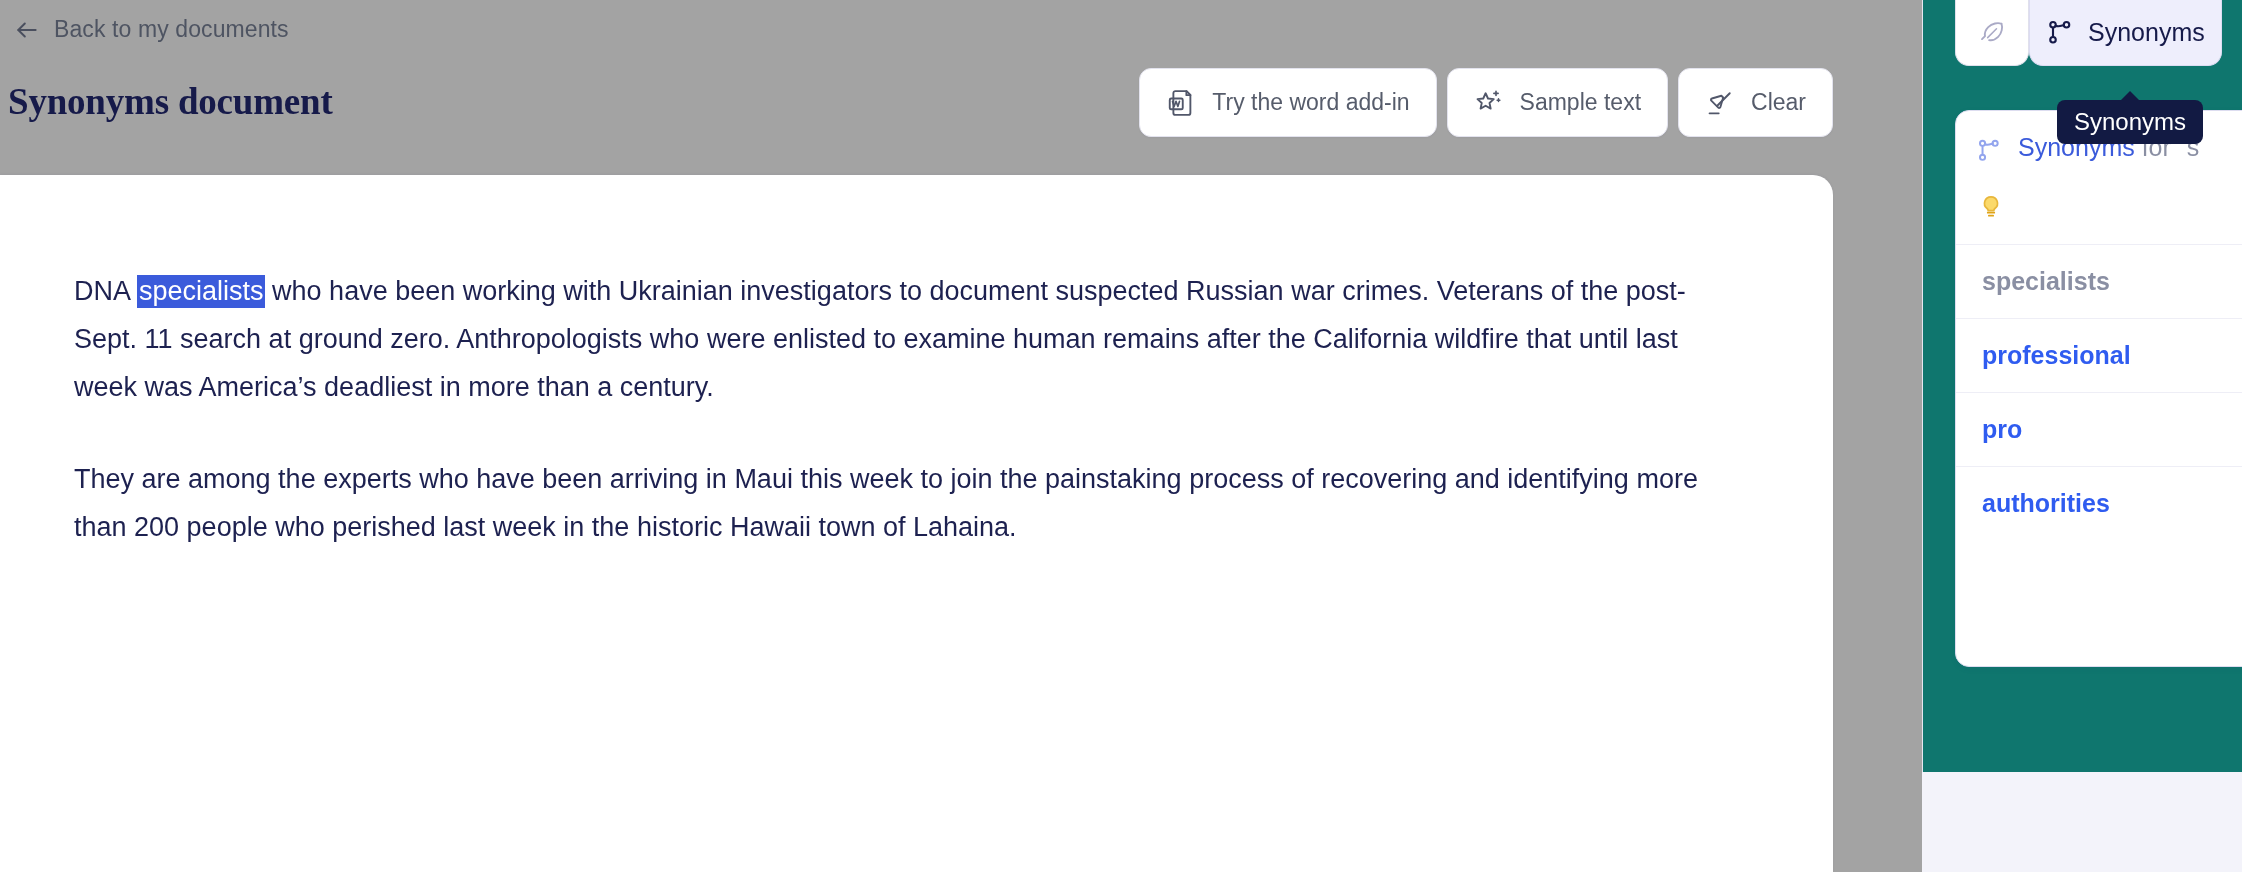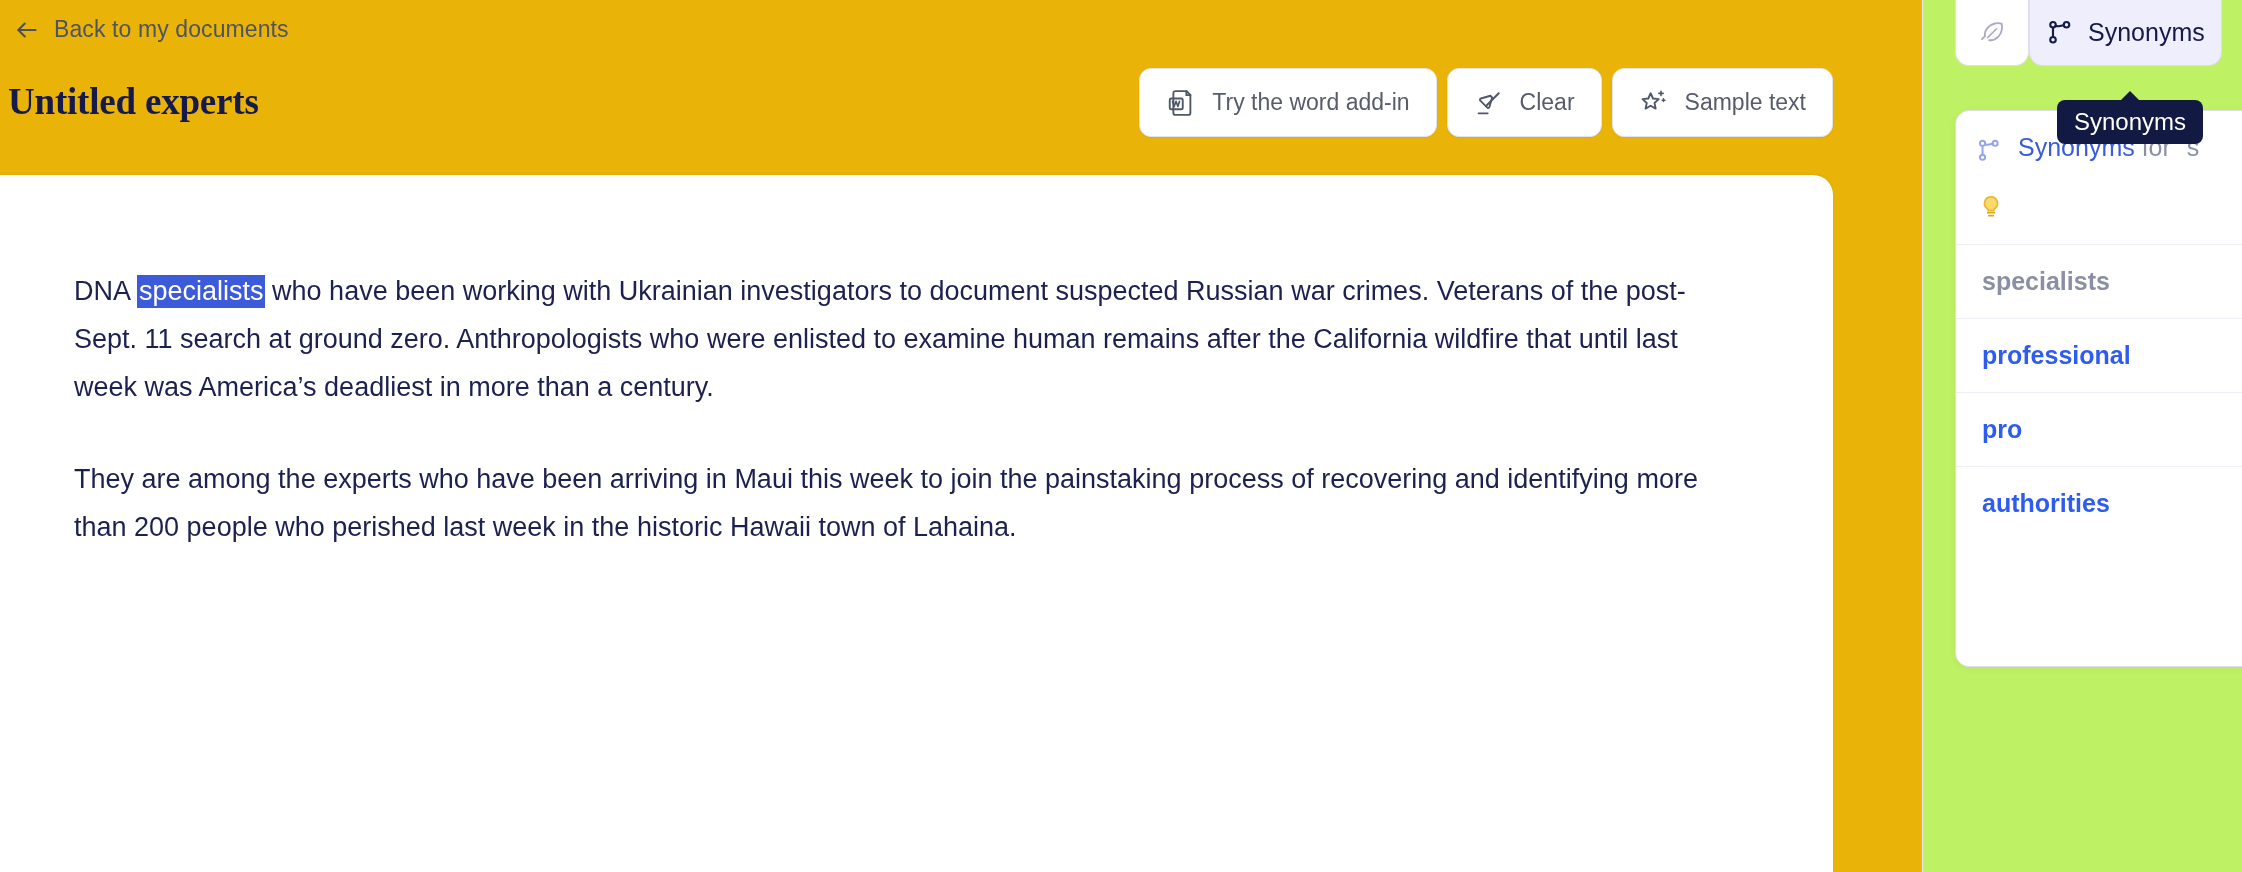--- a/index.html
+++ b/index.html
@@ -15,21 +15,21 @@
     background: #f3f3fa;
     position: relative;
   }
 
   
   #editor-area {
     position: absolute;
     left: 0; top: 0;
     width: 1922px;
     height: 872px;
-    background: #eab308;
+    background: #a3a3a3;
   }
 
   #back-link {
     position: absolute;
     left: 8px;
     top: 12px;
     display: flex;
     align-items: center;
     gap: 14px;
     cursor: pointer;
@@ -121,22 +121,22 @@
     color: #ffffff;
     padding: 1px 1px 2px 2px;
   }
 
   
   #right-panel {
     position: absolute;
     left: 1922px;
     top: 0;
     width: 320px;
-    height: 872px;
-    background: #bef264;
+    height: 772px;
+    background: #0f766e;
     border-left: 1px solid #e7e7f1;
   }
 
   #panel-tabs {
     position: absolute;
     left: 32px;
     top: 0;
     height: 66px;
     display: flex;
     align-items: stretch;
@@ -271,56 +271,56 @@
   <div id="back-link">
     <span class="arrow-ico">
       <svg viewBox="0 0 24 24" fill="none" stroke="currentColor" stroke-width="1.8" stroke-linecap="round" stroke-linejoin="round">
         <line x1="20" y1="12" x2="4" y2="12"></line>
         <polyline points="10,6 4,12 10,18"></polyline>
       </svg>
     </span>
     <span class="back-label">Back to my documents</span>
   </div>
 
-  <div id="doc-title">Untitled experts</div>
+  <div id="doc-title">Synonyms document</div>
 
   <div id="toolbar">
 
     <div class="tool-btn">
       <span class="tool-ico">
         <svg viewBox="0 0 24 24" fill="none" stroke="currentColor" stroke-width="1.5" stroke-linecap="round" stroke-linejoin="round">
           <path d="M16.5 2.5H7.5a1.6 1.6 0 0 0-1.6 1.6v15.8a1.6 1.6 0 0 0 1.6 1.6h10.4a1.6 1.6 0 0 0 1.6-1.6V5.6z"></path>
           <path d="M16.3 2.5v3.2h3.2"></path>
           <rect x="3" y="8.4" width="10.4" height="8.6" rx="1.1"></rect>
           <path d="M5.2 10.7l1.3 4 1.5-4 1.5 4 1.3-4" stroke-width="1.3"></path>
         </svg>
       </span>
       <span class="tool-label">Try the word add-in</span>
     </div>
 
     <div class="tool-btn">
       <span class="tool-ico">
         <svg viewBox="0 0 24 24" fill="none" stroke="currentColor" stroke-width="1.5" stroke-linecap="round" stroke-linejoin="round">
+          <path d="M9.3 4.2l1.9 4.2 4.6.5-3.4 3.1.95 4.5-4.05-2.3-4.05 2.3.95-4.5L2.8 8.9l4.6-.5z"></path>
+          <path d="M17.6 2.6v3.4M19.3 4.3h-3.4" stroke-width="1.3"></path>
+          <path d="M19.6 8.6v2.2M20.7 9.7h-2.2" stroke-width="1.2"></path>
+        </svg>
+      </span>
+      <span class="tool-label">Sample text</span>
+    </div>
+
+    <div class="tool-btn">
+      <span class="tool-ico">
+        <svg viewBox="0 0 24 24" fill="none" stroke="currentColor" stroke-width="1.5" stroke-linecap="round" stroke-linejoin="round">
           <path d="M19.8 4.2L9.6 14.4"></path>
           <path d="M13.1 6.2l-7.6 2.2a1 1 0 0 0-.45 1.68l5.6 5.6a1 1 0 0 0 1.68-.45l2.2-7.6z"></path>
           <path d="M3.6 20.2h7.4" stroke-width="1.4"></path>
         </svg>
       </span>
       <span class="tool-label">Clear</span>
-    </div>
-
-    <div class="tool-btn">
-      <span class="tool-ico">
-        <svg viewBox="0 0 24 24" fill="none" stroke="currentColor" stroke-width="1.5" stroke-linecap="round" stroke-linejoin="round">
-          <path d="M9.3 4.2l1.9 4.2 4.6.5-3.4 3.1.95 4.5-4.05-2.3-4.05 2.3.95-4.5L2.8 8.9l4.6-.5z"></path>
-          <path d="M17.6 2.6v3.4M19.3 4.3h-3.4" stroke-width="1.3"></path>
-          <path d="M19.6 8.6v2.2M20.7 9.7h-2.2" stroke-width="1.2"></path>
-        </svg>
-      </span>
-      <span class="tool-label">Sample text</span>
     </div>
 
   </div>
 
   <div id="doc-card">
     <div id="doc-body">
       <p><span>DNA </span><span class="selected-word">specialists</span><span> who have been working with Ukrainian investigators to document suspected Russian war crimes. Veterans of the post-Sept. 11 search at ground zero. Anthropologists who were enlisted to examine human remains after the California wildfire that until last week was America’s deadliest in more than a century.</span></p>
       <p>They are among the experts who have been arriving in Maui this week to join the painstaking process of recovering and identifying more than 200 people who perished last week in the historic Hawaii town of Lahaina.</p>
     </div>
   </div>

